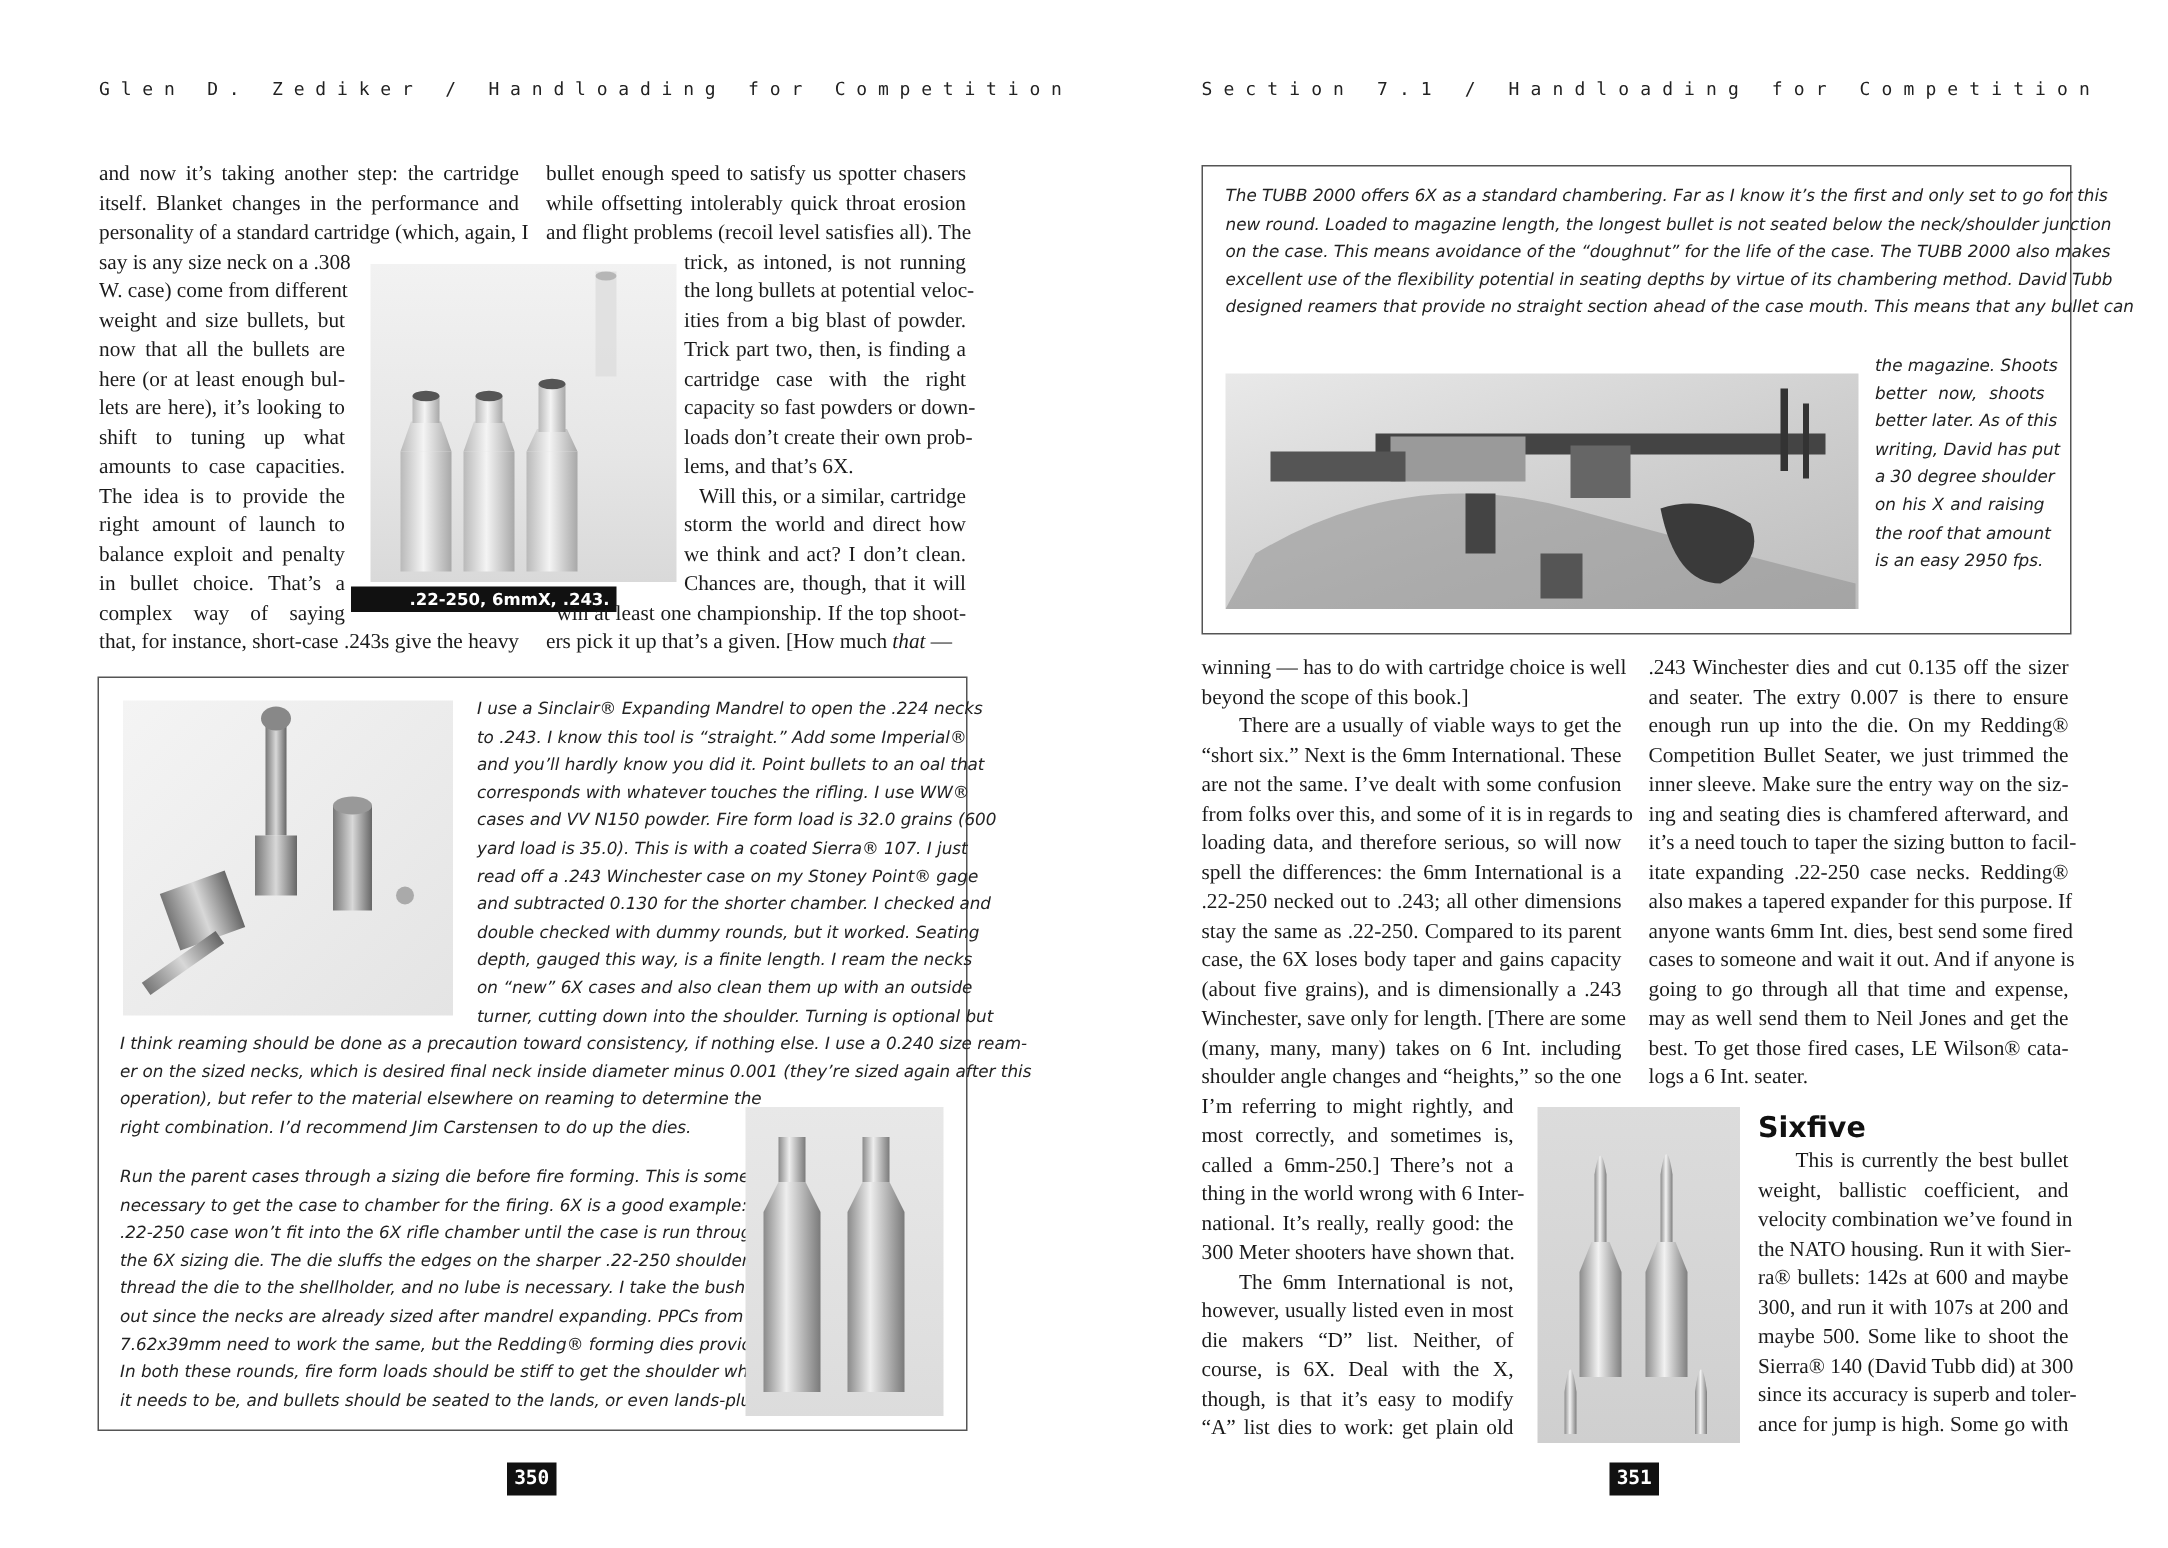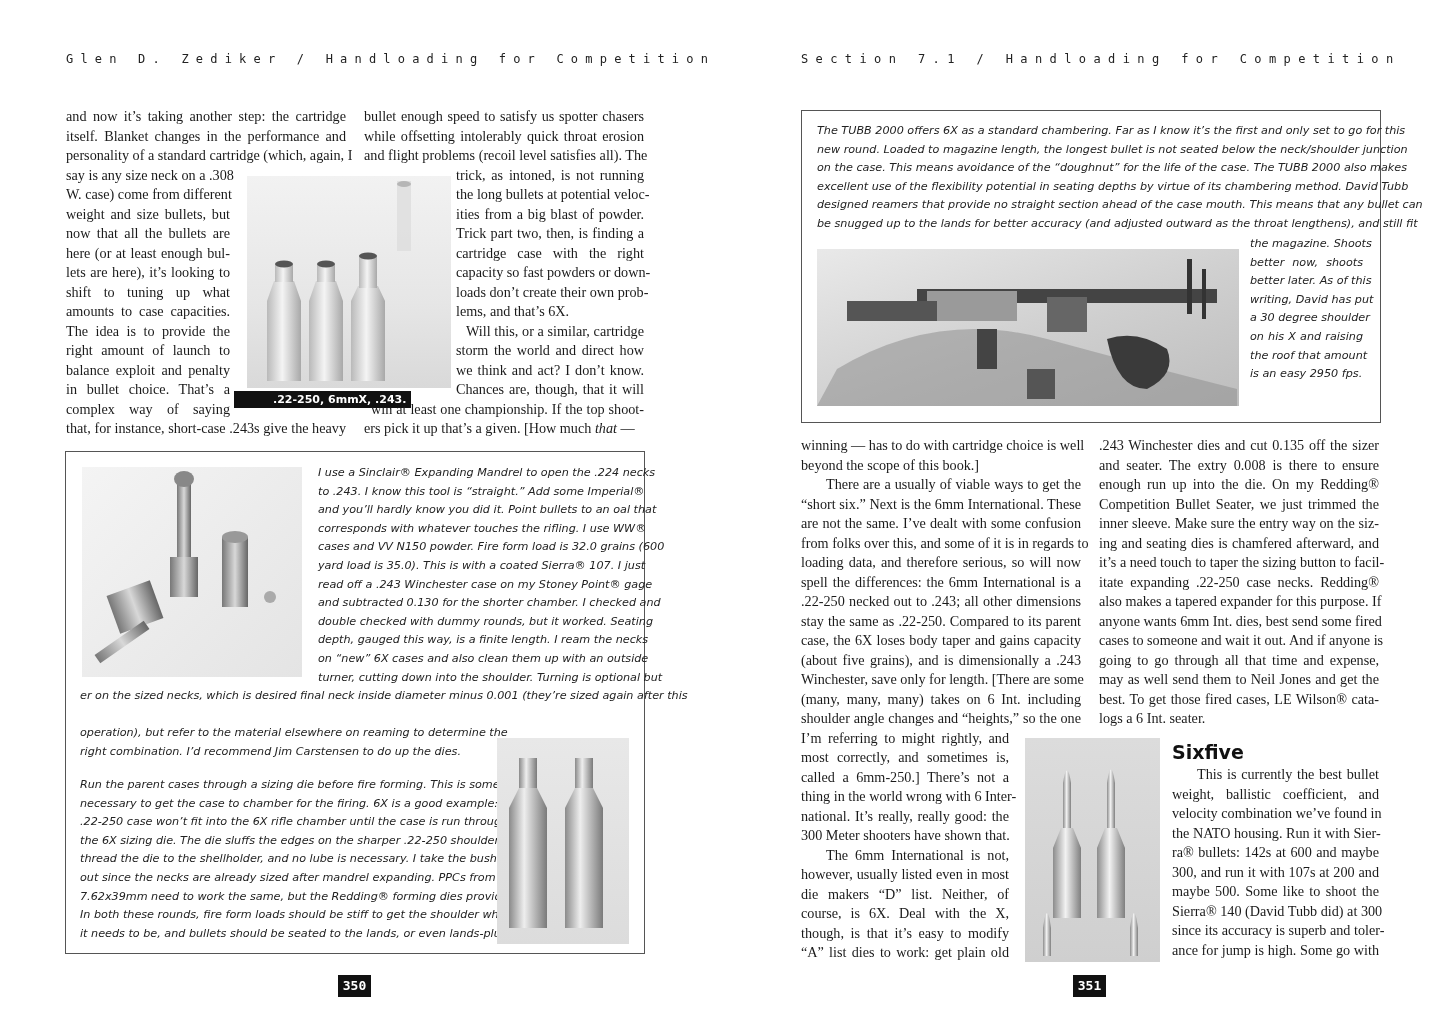--- a/index.html
+++ b/index.html
@@ -97,21 +97,21 @@
   <span class="line">trick, as intoned, is not running</span>
   <span class="line">the long bullets at potential veloc-</span>
   <span class="line">ities from a big blast of powder.</span>
   <span class="line">Trick part two, then, is finding a</span>
   <span class="line">cartridge case with the right</span>
   <span class="line">capacity so fast powders or down-</span>
   <span class="line">loads don’t create their own prob-</span>
   <span class="line last">lems, and that’s 6X.</span>
   <span class="line" style="padding-left:10px;">Will this, or a similar, cartridge</span>
   <span class="line">storm the world and direct how</span>
-  <span class="line">we think and act? I don’t know.</span>
+  <span class="line">we think and act? I don’t clean.</span>
   <span class="line">Chances are, though, that it will</span>
 </div>
 <div class="abs body-text" style="left:371px; top:399.5px; width:273px;">
   <span class="line">win at least one championship. If the top shoot-</span>
 </div>
 <div class="abs body-text" style="left:364px; top:419px; width:280px; white-space:nowrap;">
   <span>ers pick it up that’s a given. [How much </span><i>that</i><span> —</span>
 </div>
 
 <div class="caption-box" style="left:65px; top:451px; width:580px; height:503px;"></div>
@@ -144,20 +144,21 @@
   <span class="cline">cases and VV N150 powder. Fire form load is 32.0 grains (600</span>
   <span class="cline">yard load is 35.0). This is with a coated Sierra® 107. I just</span>
   <span class="cline">read off a .243 Winchester case on my Stoney Point® gage</span>
   <span class="cline">and subtracted 0.130 for the shorter chamber. I checked and</span>
   <span class="cline">double checked with dummy rounds, but it worked. Seating</span>
   <span class="cline">depth, gauged this way, is a finite length. I ream the necks</span>
   <span class="cline">on “new” 6X cases and also clean them up with an outside</span>
   <span class="cline">turner, cutting down into the shoulder. Turning is optional but</span>
 </div>
 <div class="abs caption" style="left:80px; top:687px; width:548px;">
+  <span class="cline">I think reaming should be done as a precaution toward consistency, if nothing else. I use a 0.240 size ream-</span>
   <span class="cline">er on the sized necks, which is desired final neck inside diameter minus 0.001 (they’re sized again after this</span>
 </div>
 <div class="abs caption" style="left:80px; top:724px; width:400px;">
   <span class="cline">operation), but refer to the material elsewhere on reaming to determine the</span>
   <span class="cline last">right combination. I’d recommend Jim Carstensen to do up the dies.</span>
 </div>
 <div class="abs caption" style="left:80px; top:776px; width:400px;">
   <span class="cline">Run the parent cases through a sizing die before fire forming. This is sometimes</span>
   <span class="cline">necessary to get the case to chamber for the firing. 6X is a good example: a</span>
   <span class="cline">.22-250 case won’t fit into the 6X rifle chamber until the case is run through</span>
@@ -189,21 +190,20 @@
 
 <div class="pagenum" style="left:338px;">350</div>
 
 <div class="caption-box" style="left:801px; top:110px; width:580px; height:313px;"></div>
 <div class="abs caption" style="left:817px; top:122px; width:546px;">
   <span class="cline">The TUBB 2000 offers 6X as a standard chambering. Far as I know it’s the first and only set to go for this</span>
   <span class="cline">new round. Loaded to magazine length, the longest bullet is not seated below the neck/shoulder junction</span>
   <span class="cline">on the case. This means avoidance of the “doughnut” for the life of the case. The TUBB 2000 also makes</span>
   <span class="cline">excellent use of the flexibility potential in seating depths by virtue of its chambering method. David Tubb</span>
   <span class="cline">designed reamers that provide no straight section ahead of the case mouth. This means that any bullet can</span>
-  <span class="cline">be snugged up to the lands for better accuracy (and adjusted outward as the throat lengthens), and still fit</span>
 </div>
 <div class="abs caption" style="left:1250px; top:235px; width:113px;">
   <span class="cline">the magazine. Shoots</span>
   <span class="cline">better now, shoots</span>
   <span class="cline">better later. As of this</span>
   <span class="cline">writing, David has put</span>
   <span class="cline">a 30 degree shoulder</span>
   <span class="cline">on his X and raising</span>
   <span class="cline">the roof that amount</span>
   <span class="cline last">is an easy 2950 fps.</span>
@@ -271,21 +271,21 @@
     <path d="M82 45 Q86 18 90 45 L90 90 L82 90 Z" fill="url(#ctg)"></path>
     <polygon points="80,90 92,90 100,110 72,110" fill="url(#ctg)"></polygon>
     <rect x="72" y="110" width="28" height="70" fill="url(#ctg)"></rect>
     <path d="M18 190 Q22 160 26 190 L26 218 L18 218 Z" fill="url(#ctg)"></path>
     <path d="M105 190 Q109 160 113 190 L113 218 L105 218 Z" fill="url(#ctg)"></path>
   </svg>
 </div>
 
 <div class="abs body-text" style="left:1099px; top:436px; width:280px;">
   <span class="line">.243 Winchester dies and cut 0.135 off the sizer</span>
-  <span class="line">and seater. The extry 0.008 is there to ensure</span>
+  <span class="line">and seater. The extry 0.007 is there to ensure</span>
   <span class="line">enough run up into the die. On my Redding®</span>
   <span class="line">Competition Bullet Seater, we just trimmed the</span>
   <span class="line">inner sleeve. Make sure the entry way on the siz-</span>
   <span class="line">ing and seating dies is chamfered afterward, and</span>
   <span class="line">it’s a need touch to taper the sizing button to facil-</span>
   <span class="line">itate expanding .22-250 case necks. Redding®</span>
   <span class="line">also makes a tapered expander for this purpose. If</span>
   <span class="line">anyone wants 6mm Int. dies, best send some fired</span>
   <span class="line">cases to someone and wait it out. And if anyone is</span>
   <span class="line">going to go through all that time and expense,</span>

